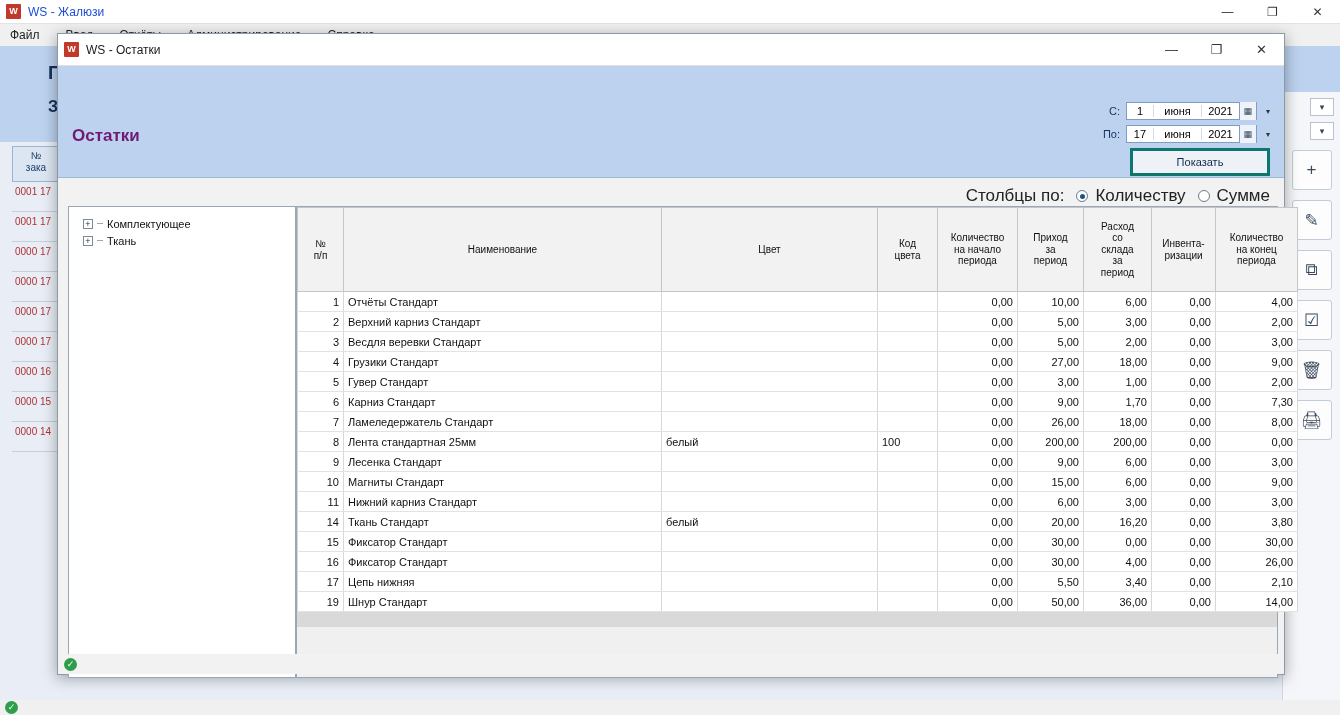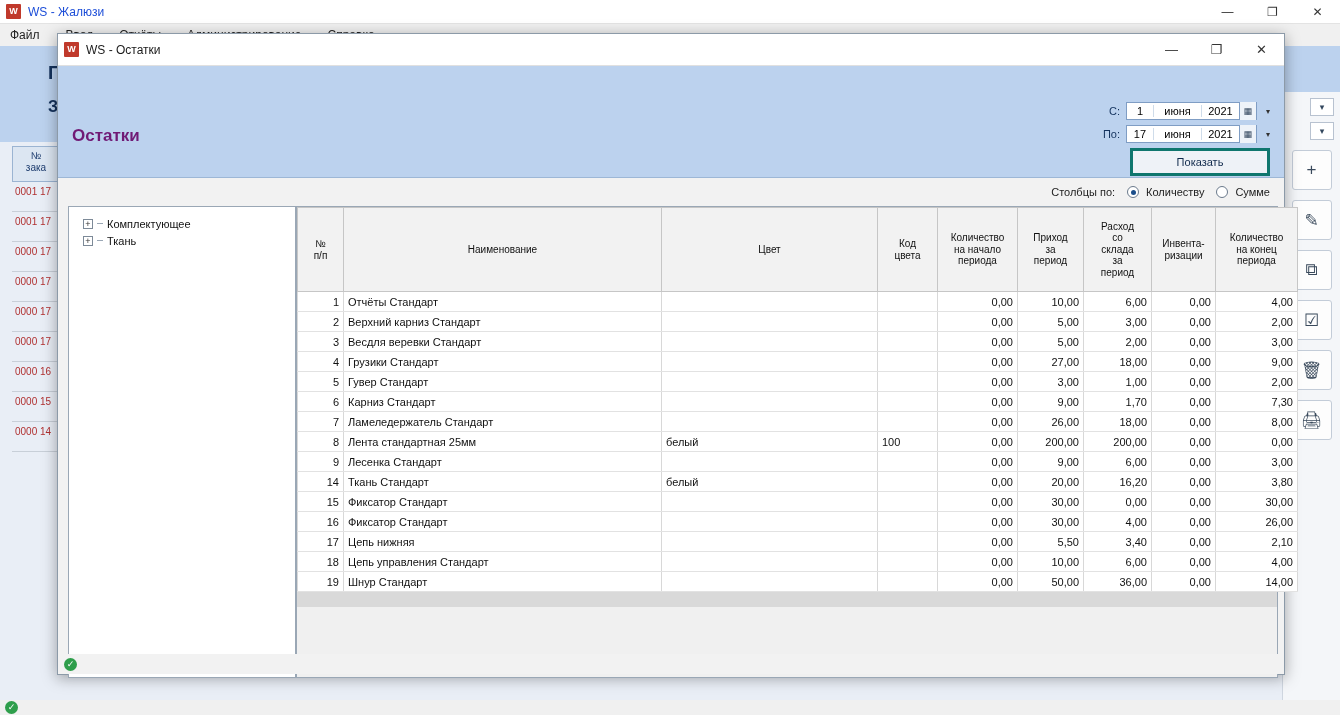--- a/index.html
+++ b/index.html
@@ -147,21 +147,21 @@
     width: 17px; height: 18px; border-left: 1px solid #7f9dc4; background: #eef3f9;
     display: flex; align-items: center; justify-content: center; font-size: 9px; color: #33475e;
   }
   #show-button {
     position: absolute; right: 14px; top: 82px; width: 140px; height: 28px;
     background: #eef2f7; border: 3px solid #0f766e; font-size: 11px; color: #102a4c;
     display: flex; align-items: center; justify-content: center; text-align: right;
   }
   #cols-by-row {
     position: absolute; right: 14px; top: 152px; display: flex; align-items: center; gap: 12px;
-    font-size: 11px; color: #222;
+    font-size: 17px; color: #222;
   }
   .radio-wrap { display: flex; align-items: center; gap: 7px; }
   .radio {
     width: 12px; height: 12px; border: 1px solid #6b7a8c; border-radius: 50%;
     background: #fff; position: relative;
   }
   .radio.on::after {
     content: ""; position: absolute; left: 2.5px; top: 2.5px; width: 5px; height: 5px;
     border-radius: 50%; background: #1c4e8a;
   }
@@ -470,20 +470,42 @@
             <td>Лесенка Стандарт</td>
             <td></td>
             <td></td>
             <td class="num">0,00</td>
             <td class="num">9,00</td>
             <td class="num">6,00</td>
             <td class="num">0,00</td>
             <td class="num">3,00</td>
           </tr>
           <tr>
+            <td class="idx">10</td>
+            <td>Магниты Стандарт</td>
+            <td></td>
+            <td></td>
+            <td class="num">0,00</td>
+            <td class="num">15,00</td>
+            <td class="num">6,00</td>
+            <td class="num">0,00</td>
+            <td class="num">9,00</td>
+          </tr>
+          <tr>
+            <td class="idx">11</td>
+            <td>Нижний карниз Стандарт</td>
+            <td></td>
+            <td></td>
+            <td class="num">0,00</td>
+            <td class="num">6,00</td>
+            <td class="num">3,00</td>
+            <td class="num">0,00</td>
+            <td class="num">3,00</td>
+          </tr>
+          <tr>
             <td class="idx">14</td>
             <td>Ткань Стандарт</td>
             <td>белый</td>
             <td></td>
             <td class="num">0,00</td>
             <td class="num">20,00</td>
             <td class="num">16,20</td>
             <td class="num">0,00</td>
             <td class="num">3,80</td>
           </tr>
@@ -514,31 +536,20 @@
             <td>Цепь нижняя</td>
             <td></td>
             <td></td>
             <td class="num">0,00</td>
             <td class="num">5,50</td>
             <td class="num">3,40</td>
             <td class="num">0,00</td>
             <td class="num">2,10</td>
           </tr>
           <tr>
-            <td class="idx">18</td>
-            <td>Цепь управления Стандарт</td>
-            <td></td>
-            <td></td>
-            <td class="num">0,00</td>
-            <td class="num">10,00</td>
-            <td class="num">6,00</td>
-            <td class="num">0,00</td>
-            <td class="num">4,00</td>
-          </tr>
-          <tr>
             <td class="idx">19</td>
             <td>Шнур Стандарт</td>
             <td></td>
             <td></td>
             <td class="num">0,00</td>
             <td class="num">50,00</td>
             <td class="num">36,00</td>
             <td class="num">0,00</td>
             <td class="num">14,00</td>
           </tr>

